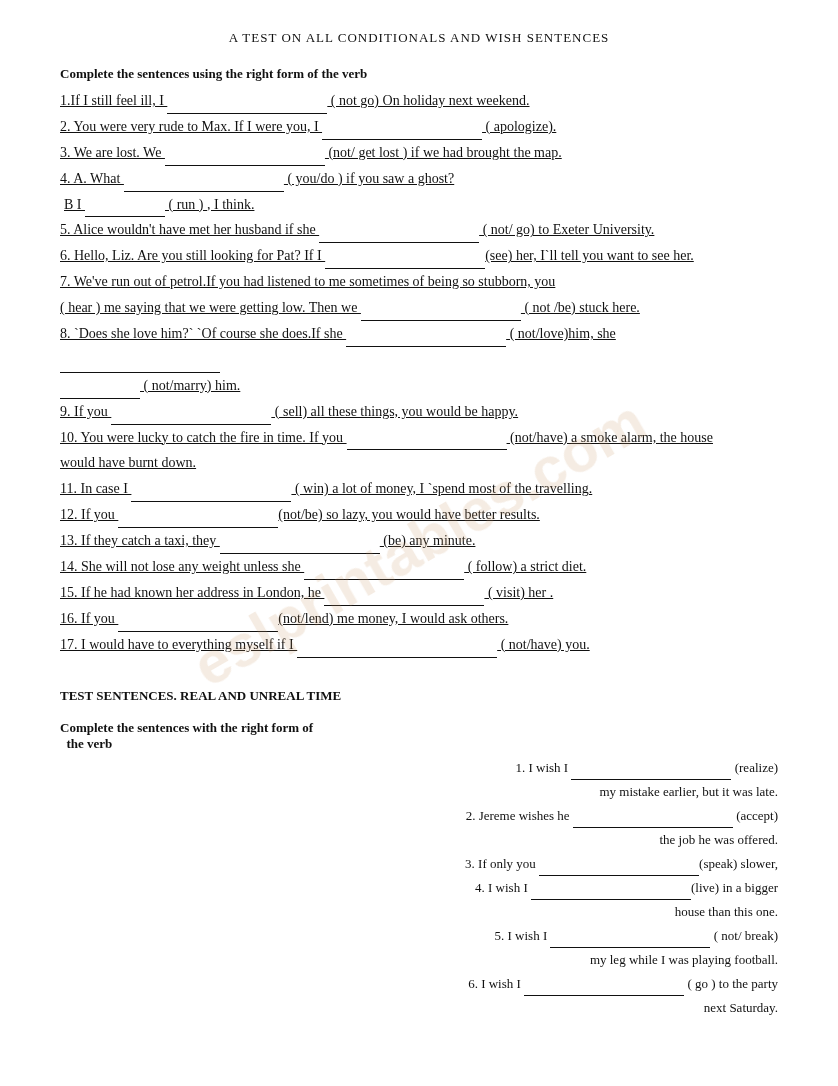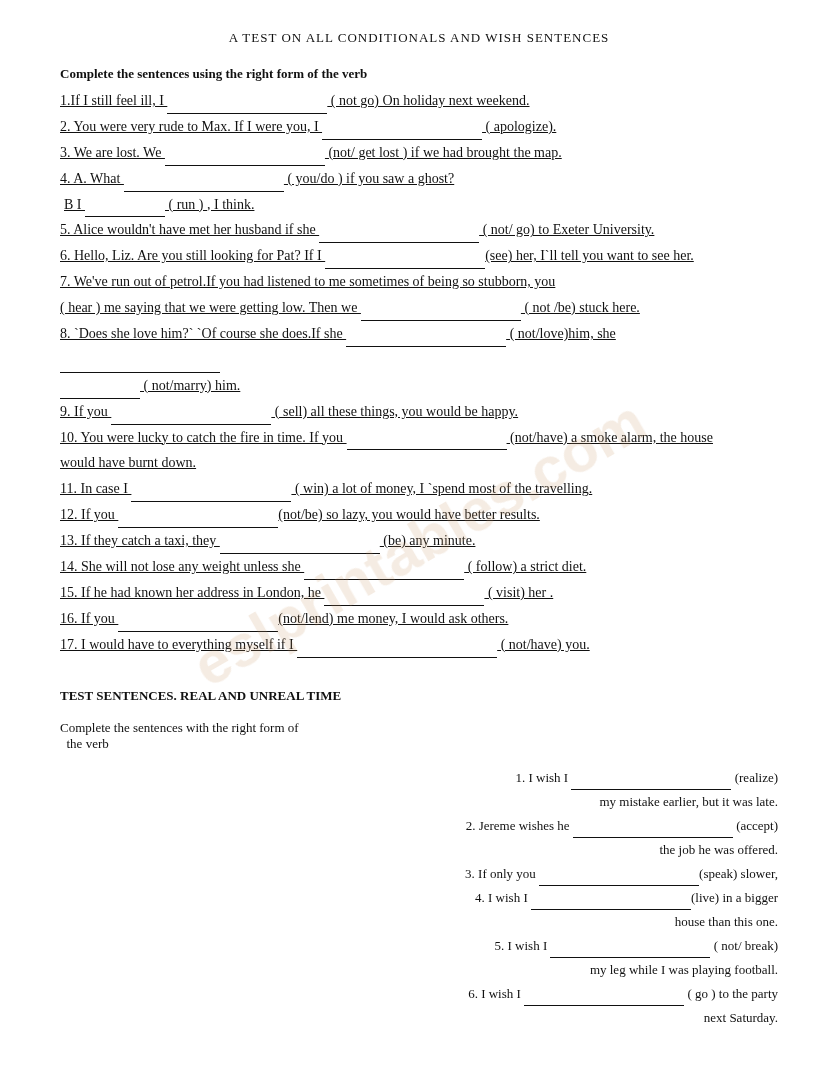--- a/index.html
+++ b/index.html
@@ -51,23 +51,23 @@
     }
     .section-divider {
       margin: 30px 0 10px 0;
     }
     .section-title {
       font-weight: bold;
       font-size: 13px;
       margin-bottom: 16px;
     }
     .wish-instruction {
-      font-weight: normal;
+      font-weight: bold;
       font-size: 13px;
-      margin-bottom: 14px;
+      margin-bottom: 4px;
     }
     .wish-block {
       font-size: 13px;
       line-height: 1.85;
       text-align: right;
     }
     .watermark {
       position: fixed;
       top: 50%;
       left: 50%;

